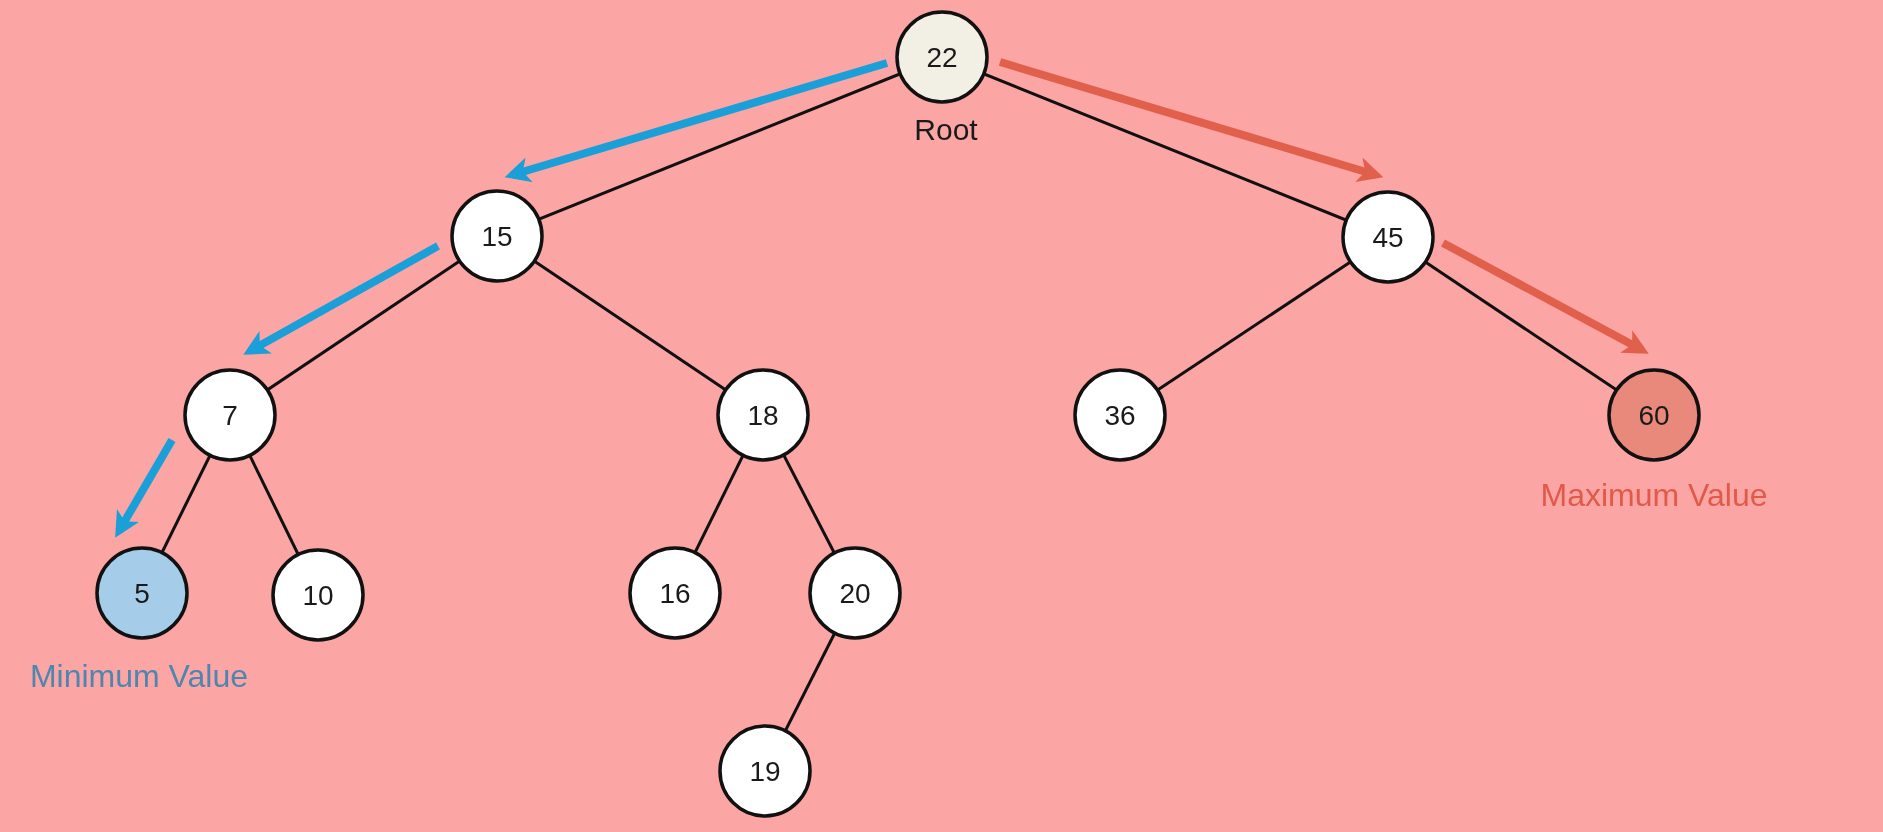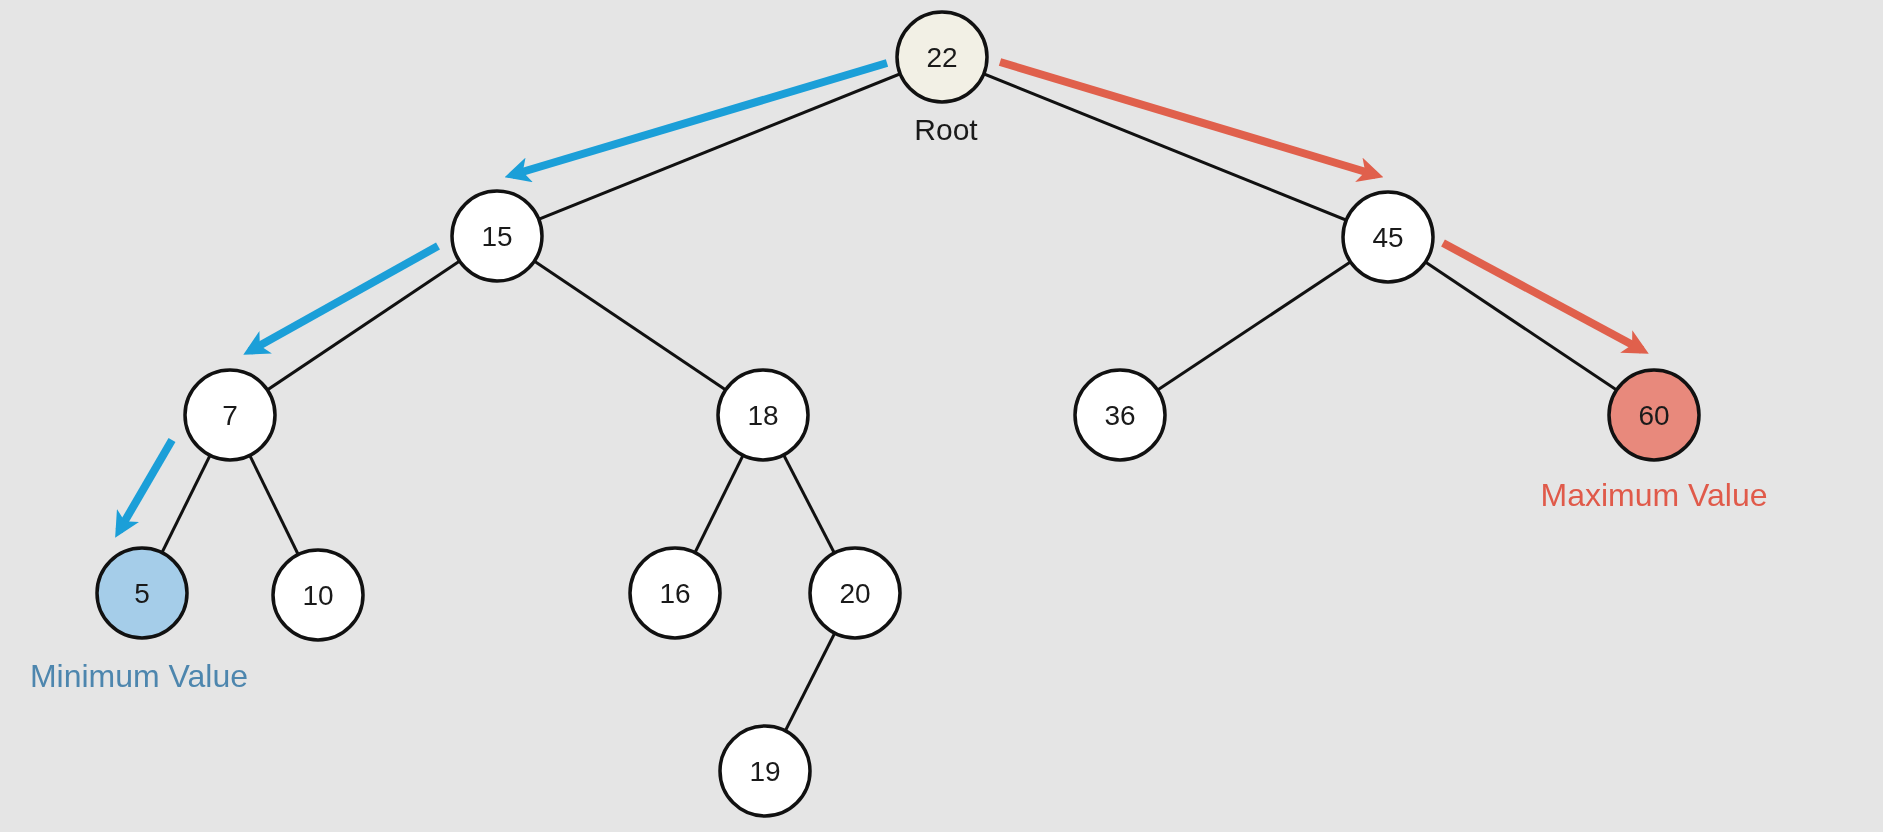--- a/index.html
+++ b/index.html
@@ -5,21 +5,21 @@
   html, body {
     margin: 0;
     padding: 0;
     background: #ffffff;
     font-family: "Liberation Sans", "DejaVu Sans", sans-serif;
   }
   .canvas {
     position: relative;
     width: 1883px;
     height: 832px;
-    background: #e5e5e5;
+    background: #fca5a5;
     overflow: hidden;
   }
   svg { display: block; }
   .node-circle { stroke: #111111; stroke-width: 3.5; }
   .tree-edge   { stroke: #111111; stroke-width: 3; }
   .path-arrow  { fill: none; stroke-linecap: butt; }
   .node-value  {
     font-family: "Liberation Sans", "DejaVu Sans", sans-serif;
     font-size: 28px;
     fill: #1a1a1a;

